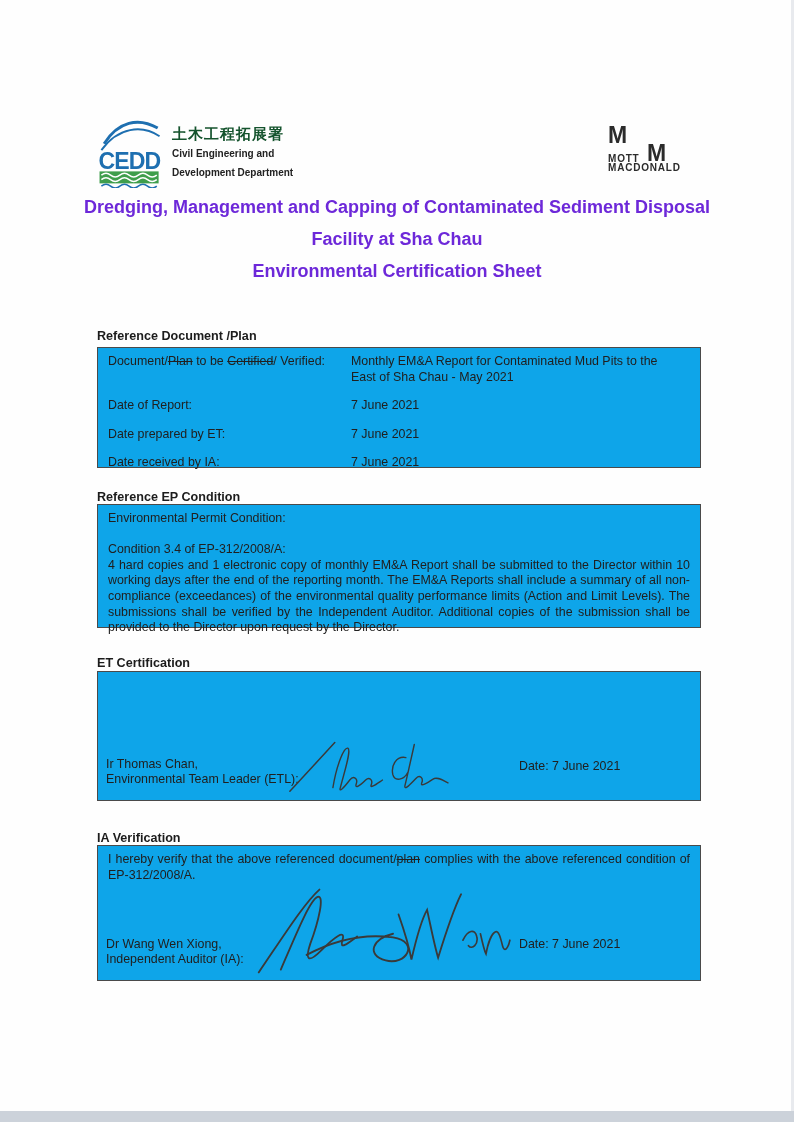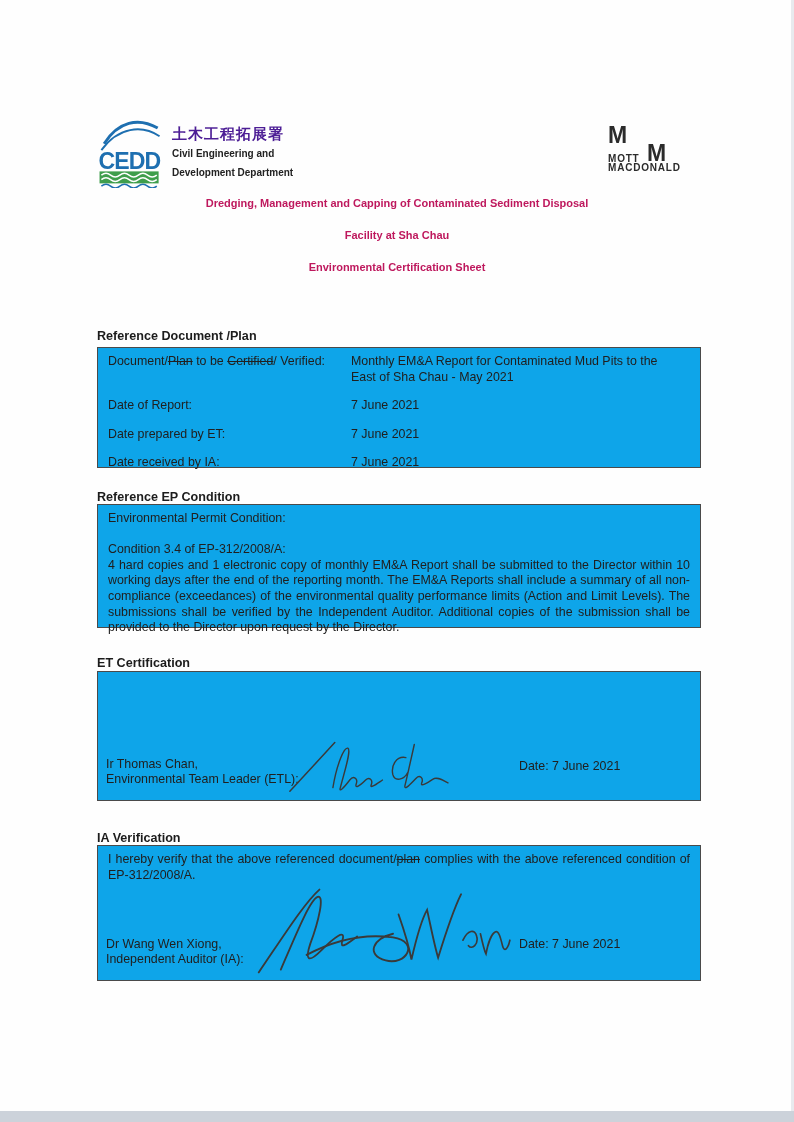--- a/index.html
+++ b/index.html
@@ -15,31 +15,31 @@
 
   
   .scan-edge-bottom { position:absolute; left:0; right:0; bottom:0; height:11px; background:#ccd2da; }
   .scan-edge-right  { position:absolute; top:0; bottom:0; right:0; width:3px; background:#e8eaee; }
 
   
   .header { position:absolute; left:97px; top:116px; width:600px; height:78px; }
   .cedd { display:flex; align-items:flex-start; }
   .cedd-art { width:66px; height:72px; flex:none; }
   .cedd-text { margin-left:9px; padding-top:9px; }
-  .cedd-cn { font-size:15px; font-weight:bold; color:#4c1d95; letter-spacing:1px; }
+  .cedd-cn { font-size:15px; font-weight:bold; color:#14532d; letter-spacing:1px; }
   .cedd-en { font-size:10px; font-weight:bold; color:#222; line-height:16.5px; margin-top:2px; }
 
   .mott { position:absolute; left:511px; top:6px; width:90px; height:62px; color:#2b2b2b; }
   .mott-m1 { position:absolute; left:0;  top:0;    font-size:23px; font-weight:bold; }
   .mott-m2 { position:absolute; left:39px; top:18px; font-size:23px; font-weight:bold; }
   .mott-name { position:absolute; left:0; top:32px; font-size:10px; font-weight:bold; letter-spacing:0.8px; line-height:9px; }
 
   
   .titles { position:absolute; left:0; top:197px; width:794px; text-align:center; }
-  .title-line { height:32px; font-size:11px; font-weight:bold; color:#be185d; }
+  .title-line { height:32px; font-size:18px; font-weight:bold; color:#6d28d9; }
 
   
   .sec-head { position:absolute; left:97px; font-size:12.6px; font-weight:bold; color:#1c1c1c; }
   .sec-head .u { display:inline-block; border-bottom:1.6px solid #2a2a2a; padding-bottom:8px; }
   .sec-head .u-long { width:447px; }
 
   .box {
     position:absolute; left:97px; width:604px;
     border:1.6px solid #4a4a4a;
     background:#0ea5e9;

